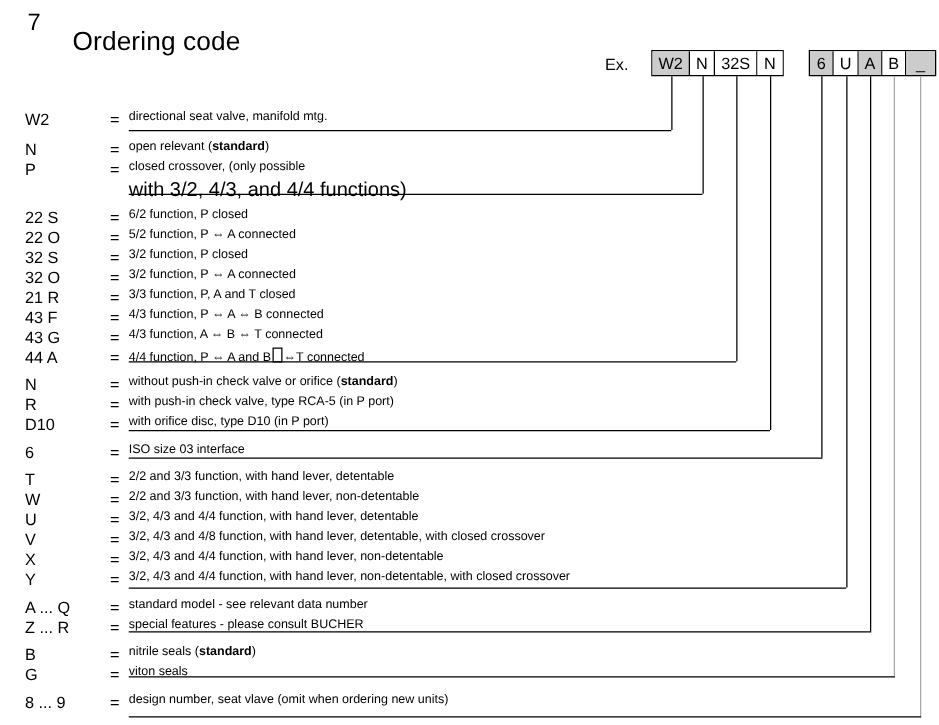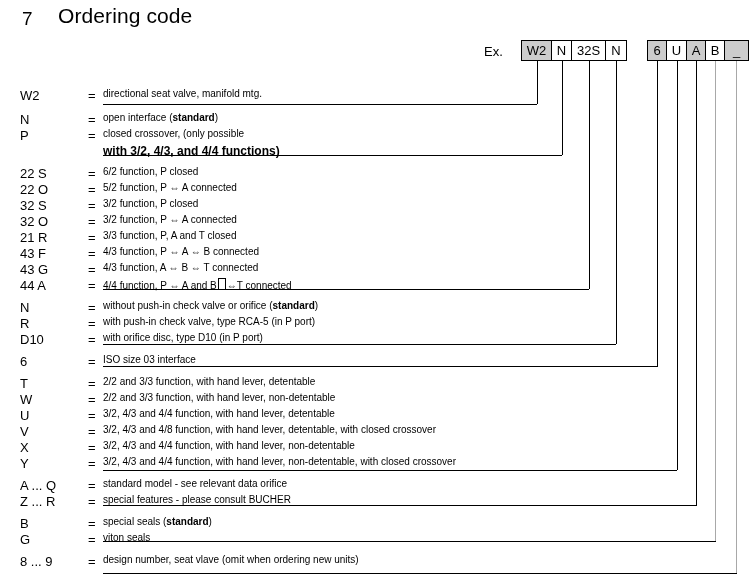--- a/index.html
+++ b/index.html
@@ -9,21 +9,21 @@
     font-family:"Liberation Sans", sans-serif;
     color:#000000;
     position:relative;
     overflow:hidden;
     -webkit-font-smoothing:antialiased;
   }
   #root{position:absolute;left:0;top:0;width:751px;height:580px;}
 
   
   .hd-num{position:absolute;left:22px;top:8px;font-size:19px;font-weight:400;}
-  .hd-title{position:absolute;left:58px;top:4px;font-size:21px;font-weight:400;letter-spacing:.1px;}
+  .hd-title{position:absolute;left:58px;top:22px;font-size:21px;font-weight:400;letter-spacing:.1px;}
 
   
   .ex-label{position:absolute;left:484px;top:44px;font-size:13px;}
   .codegrp{position:absolute;top:40px;display:flex;height:21px;border:1.3px solid #000;box-sizing:border-box;}
   #grp-a{left:521px;}
   #grp-b{left:647px;}
   .cbox{
     border-right:1.3px solid #000;
     box-sizing:border-box;
     display:flex;align-items:center;justify-content:center;
@@ -37,21 +37,21 @@
   .vline{position:absolute;width:1.3px;background:#000;}
   .vline.lite{background:#a8a8a8;}
   .hline{position:absolute;height:1.3px;background:#000;}
 
   
   .row{position:absolute;left:0;height:16px;font-size:13px;white-space:nowrap;}
   .code{position:absolute;left:20px;top:0;font-size:13px;}
   .eq{position:absolute;left:88px;top:0;font-size:13px;}
   .desc{position:absolute;left:103px;top:0;font-size:10px;}
   .desc b{font-weight:700;}
-  .cont{position:absolute;left:103px;font-size:12px;font-weight:bold;}
+  .cont{position:absolute;left:103px;font-size:16px;}
   .tofu{display:inline-block;width:6px;height:10px;border:1px solid #000;vertical-align:-1px;margin:0 1px;}
 </style>
 </head>
 <body>
 
 <div id="root">
 
   <div class="hd-num">7</div>
   <div class="hd-title">Ordering code</div>
 
@@ -94,21 +94,21 @@
 
   <div id="rows">
       <div class="row" style="top: 88px;">
         <span class="code">W2</span>
         <span class="eq">=</span>
         <span class="desc"><span>directional seat valve, manifold mtg.</span></span>
       </div>
       <div class="row" style="top: 112px;">
         <span class="code">N</span>
         <span class="eq">=</span>
-        <span class="desc"><span>open interface (</span><b>standard</b><span>)</span></span>
+        <span class="desc"><span>open relevant (</span><b>standard</b><span>)</span></span>
       </div>
       <div class="row" style="top: 128px;">
         <span class="code">P</span>
         <span class="eq">=</span>
         <span class="desc"><span>closed crossover, (only possible</span></span>
       </div>
       <div class="row" style="top: 144px;">
         <span class="cont">with 3/2, 4/3, and 4/4 functions)</span>
       </div>
       <div class="row" style="top: 166px;">
@@ -197,31 +197,31 @@
         <span class="desc"><span>3/2, 4/3 and 4/4 function, with hand lever, non-detentable</span></span>
       </div>
       <div class="row" style="top: 456px;">
         <span class="code">Y</span>
         <span class="eq">=</span>
         <span class="desc"><span>3/2, 4/3 and 4/4 function, with hand lever, non-detentable, with closed crossover</span></span>
       </div>
       <div class="row" style="top: 478px;">
         <span class="code">A ... Q</span>
         <span class="eq">=</span>
-        <span class="desc"><span>standard model - see relevant data orifice</span></span>
+        <span class="desc"><span>standard model - see relevant data number</span></span>
       </div>
       <div class="row" style="top: 494px;">
         <span class="code">Z ... R</span>
         <span class="eq">=</span>
         <span class="desc"><span>special features - please consult BUCHER</span></span>
       </div>
       <div class="row" style="top: 516px;">
         <span class="code">B</span>
         <span class="eq">=</span>
-        <span class="desc"><span>special seals (</span><b>standard</b><span>)</span></span>
+        <span class="desc"><span>nitrile seals (</span><b>standard</b><span>)</span></span>
       </div>
       <div class="row" style="top: 532px;">
         <span class="code">G</span>
         <span class="eq">=</span>
         <span class="desc"><span>viton seals</span></span>
       </div>
       <div class="row" style="top: 554px;">
         <span class="code">8 ... 9</span>
         <span class="eq">=</span>
         <span class="desc"><span>design number, seat vlave (omit when ordering new units)</span></span>

